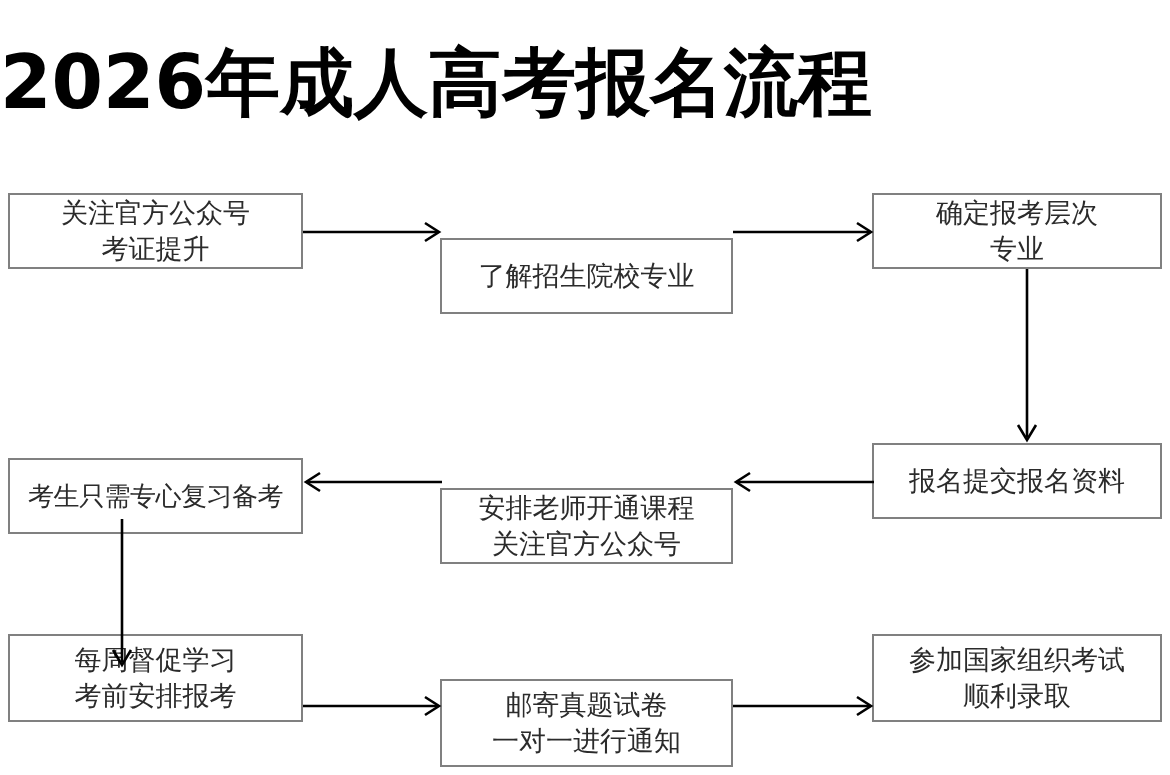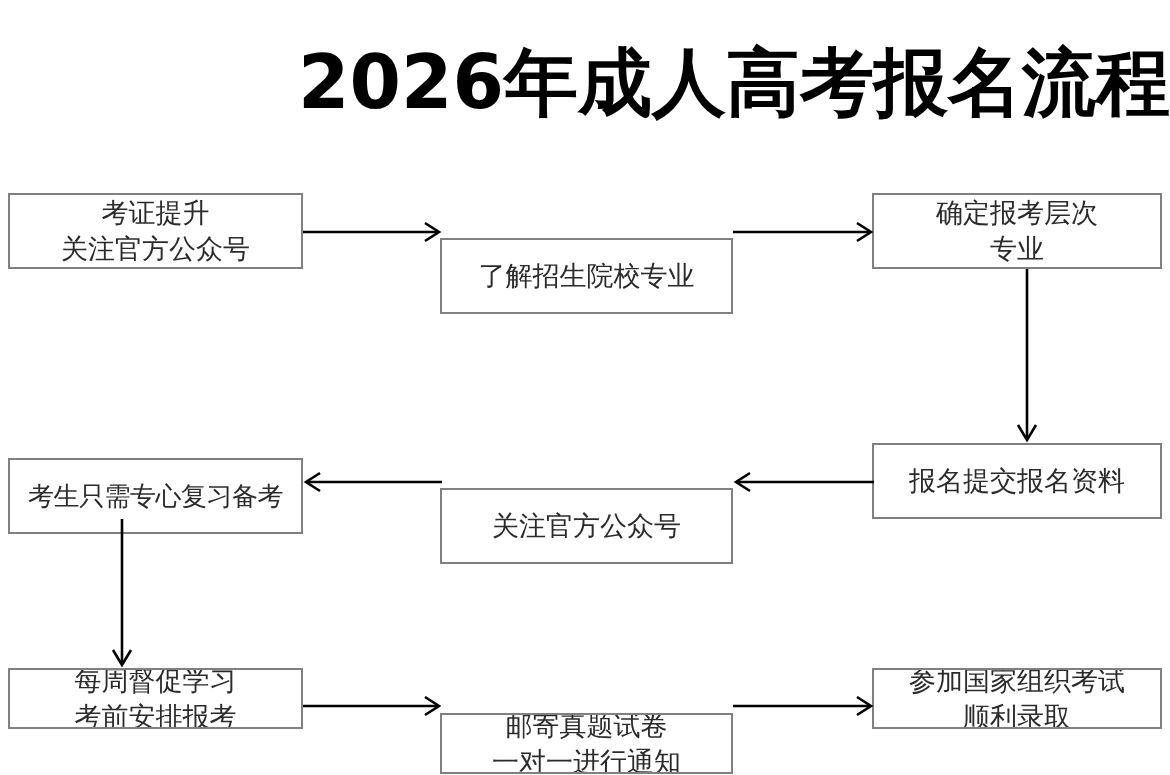--- a/index.html
+++ b/index.html
@@ -18,21 +18,21 @@
     background: #ffffff;
     overflow: hidden;
   }
 
   
   .chart-title {
     position: absolute;
     left: 0;
     top: 34px;
     width: 1170px;
-    text-align: right;
+    text-align: left;
     font-size: 74px;
     line-height: 96px;
     font-weight: 700;
     color: #000000;
     letter-spacing: 0px;
     font-family: "DejaVu Sans", "Liberation Sans", sans-serif;
     white-space: nowrap;
   }
 
   
@@ -63,21 +63,21 @@
     margin-top: 15px;
   }
 
   
   .col1 { left: 8px;   width: 295px; }
   .col2 { left: 440px; width: 293px; margin-top: 45px; }
   .col3 { left: 872px; width: 290px; }
 
   .row1 { top: 193px;  height: 76px; }
   .row2 { top: 443px;  height: 76px; }
-  .row3 { top: 668px;  height: 61px; font-family: Liberation Serif, serif; }
+  .row3 { top: 634px;  height: 88px; font-family: Liberation Serif, serif; }
 
   
   .arrow {
     position: absolute;
   }
   .arrow svg {
     display: block;
     overflow: visible;
   }
   .arrow line, .arrow polyline {
@@ -93,38 +93,39 @@
   }
 </style>
 </head>
 <body>
 
 <div id="canvas">
 
   <div class="chart-title">2026年成人高考报名流程</div>
 
   <div class="node col1 row1">
+    <span class="line">关注官方公众号</span>
     <span class="line">考证提升</span>
-    <span class="line">关注官方公众号</span>
   </div>
 
   <div class="node col2 row1">
     <span class="line">了解招生院校专业</span>
   </div>
 
   <div class="node col3 row2">
     <span class="line">报名提交报名资料</span>
   </div>
 
   <div class="node col3 row1">
     <span class="line">确定报考层次</span>
     <span class="line">专业</span>
   </div>
 
   <div class="node col2 row2">
+    <span class="line">安排老师开通课程</span>
     <span class="line">关注官方公众号</span>
   </div>
 
   <div class="node col1 row2 tight">
     <span class="line">考生只需专心复习备考</span>
   </div>
 
   <div class="node col1 row3">
     <span class="line">每周督促学习</span>
     <span class="line">考前安排报考</span>

